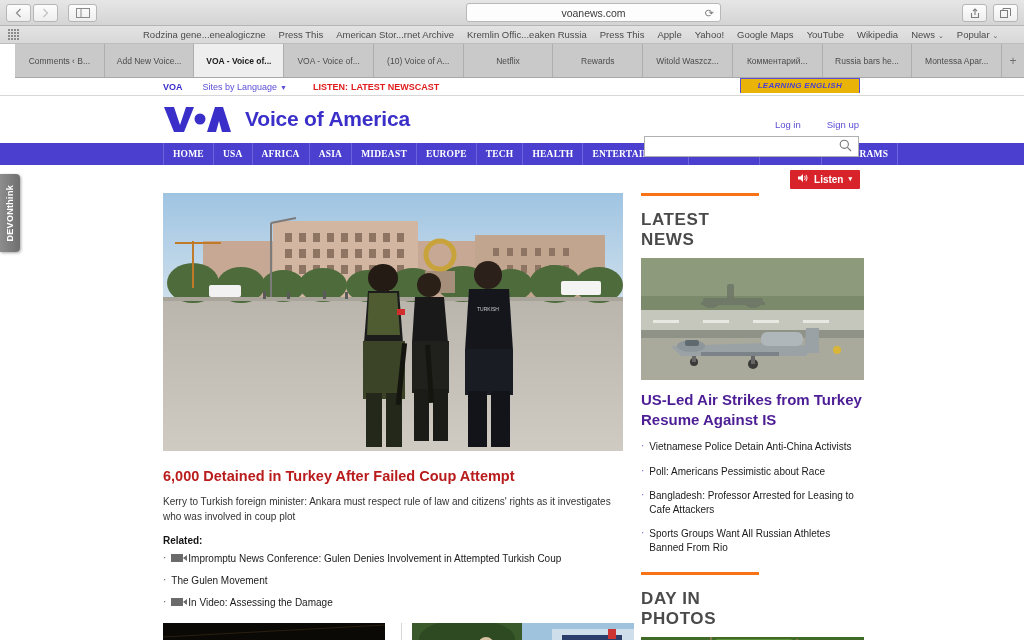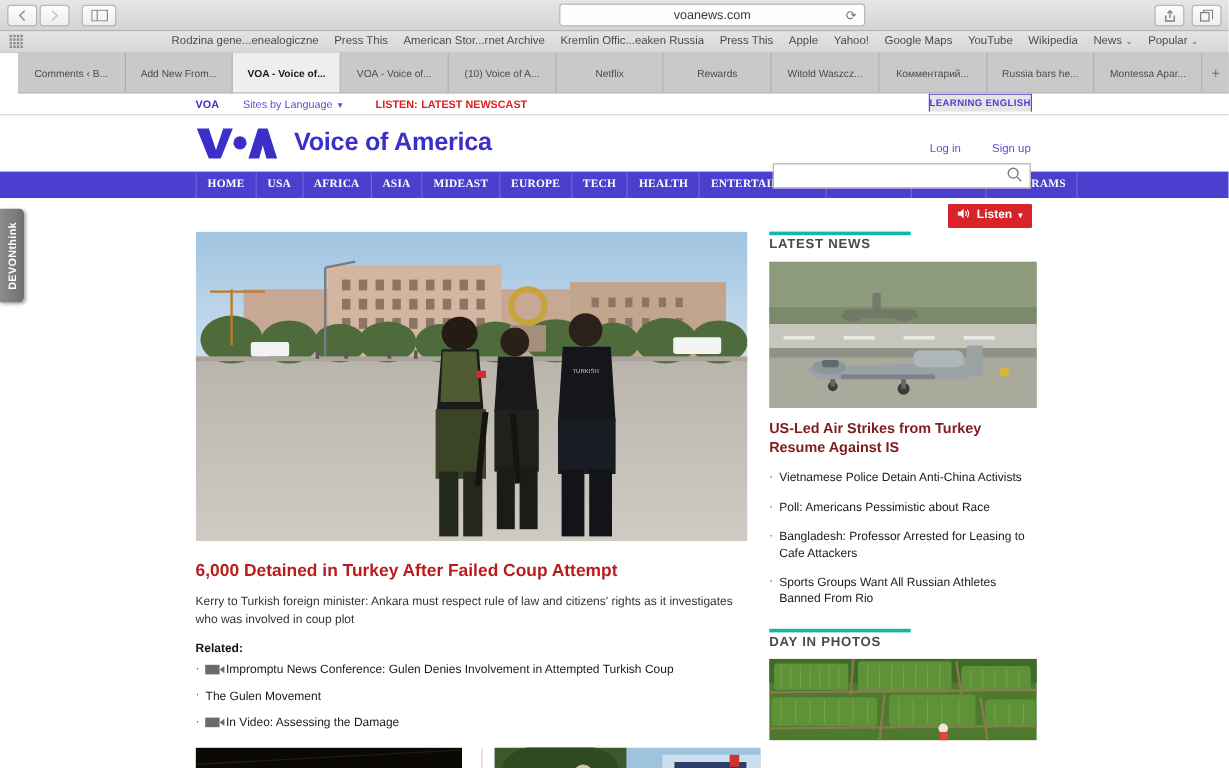--- a/index.html
+++ b/index.html
@@ -122,24 +122,25 @@
   .voa-top-inner { margin-left: 163px; display: flex; align-items: center; gap: 20px; }
   .voa-mini { color: #3b2fc9; font-weight: bold; }
   .sites-lang { color: #5b4fd6; }
   .sites-lang .caret { font-size: 7px; margin-left: 3px; }
   .listen-latest { color: #e01b1b; font-weight: bold; margin-left: 6px; }
   .listen-latest .lead { margin-right: 3px; }
   .learning-english {
     position: absolute; right: 164px; top: 0px;
     border: 1px solid #5b4fd6;
     border-bottom: none;
-    background: #e5e5e5;
+    background: #eab308;
     color: #4a3fd0; font-weight: bold;
     font-size: 8px; letter-spacing: .3px;
-    padding: 2px 0 3px;
+    padding: 2px 17px 3px;
+    font-style: italic;
   }
 
   
   .voa-header { position: relative; height: 47px; }
   .logo-wrap {
     position: absolute; left: 163px; top: 8px;
     display: flex; align-items: center; gap: 14px;
   }
   .logo-mark { width: 68px; height: 30px; display: block; }
   .logo-text {
@@ -247,30 +248,30 @@
   .thumb-cell { width: 50%; position: relative; }
   .thumb-cell + .thumb-cell { padding-left: 19px; }
   .thumb-cell + .thumb-cell::before {
     content: ''; position: absolute; left: 8px; top: 0; bottom: -40px;
     width: 1px; background: #d6d6d6;
   }
   .thumb-img { width: 222px; height: 42px; display: block; }
 
   
   .side-head {
-    font-size: 11px; font-weight: bold; color: #4a4a4a;
+    font-size: 17px; font-weight: bold; color: #4a4a4a;
     letter-spacing: .6px;
-    border-top: 3px solid #14b8a6;
-    padding-top: 2px;
+    border-top: 3px solid #f97316;
+    padding-top: 14px;
     width: 118px;
     margin-bottom: 8px;
   }
   .side-img { width: 223px; height: 122px; display: block; }
   .side-title {
-    font-size: 12px; font-weight: bold; color: #7f1d1d;
+    font-size: 15px; font-weight: bold; color: #4c1d95;
     line-height: 1.3; margin-top: 10px;
   }
   .side-list { margin-top: 11px; }
   .side-item {
     display: flex; gap: 5px;
     font-size: 10px; color: #1a1a1a;
     line-height: 1.35; margin-bottom: 11px;
   }
   .side-item .bullet { color: #6b5fe0; }
   .dayphotos { margin-top: 18px; }
@@ -351,21 +352,21 @@
       <span class="bm-item"><span>Google Maps</span></span>
       <span class="bm-item"><span>YouTube</span></span>
       <span class="bm-item"><span>Wikipedia</span></span>
       <span class="bm-item"><span>News</span><span class="caret">⌄</span></span>
       <span class="bm-item"><span>Popular</span><span class="caret">⌄</span></span>
     </div>
 </div>
 
 <div class="tab-bar" id="tab-bar">
     <div class="tab">Comments ‹ B...</div>
-    <div class="tab">Add New From...</div>
+    <div class="tab">Add New Voice...</div>
     <div class="tab active">VOA - Voice of...</div>
     <div class="tab">VOA - Voice of...</div>
     <div class="tab">(10) Voice of A...</div>
     <div class="tab">Netflix</div>
     <div class="tab">Rewards</div>
     <div class="tab">Witold Waszcz...</div>
     <div class="tab">Комментарий...</div>
     <div class="tab">Russia bars he...</div>
     <div class="tab">Montessa Apar...</div>
     <div class="tab-add">+</div>

